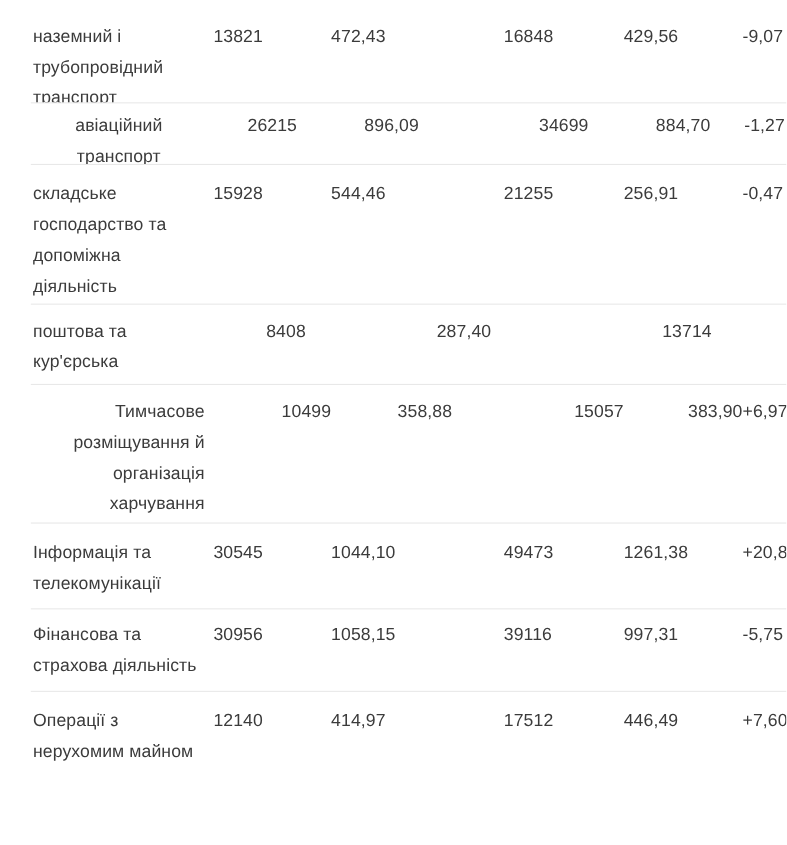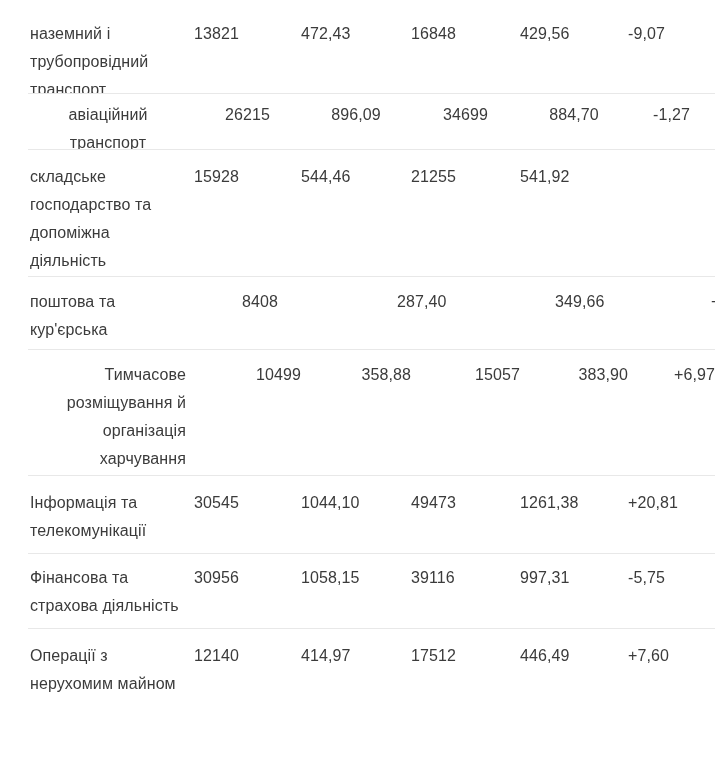--- a/index.html
+++ b/index.html
@@ -44,21 +44,21 @@
     flex: 0 0 auto;
   }
   .c0 {
     width: 166px;
     padding-left: 2px;
     padding-right: 8px;
     white-space: pre-line;
   }
   .c1 { width: 107px; }
   .c2 { width: 110px; }
-  .c3 { width: 109px; }
+  .c3 { width: 109px; margin-left: 47px; }
   .c4 { width: 108px; }
   .c5 { flex: 1 1 auto; }
 </style>
 </head>
 <body>
 
 <div class="table-wrap">
 
     <div class="row r0">
       <div class="cell c0">наземний і
@@ -82,28 +82,30 @@
     </div>
 
     <div class="row r3">
       <div class="cell c0">складське
 господарство та
 допоміжна діяльність
 у сфері транспорту</div>
       <div class="cell c1">15928</div>
       <div class="cell c2">544,46</div>
       <div class="cell c3">21255</div>
-      <div class="cell c4">541,92</div>
+      <div class="cell c4">256,91</div>
+      <div class="cell c5">-0,47</div>
     </div>
 
     <div class="row r4">
       <div class="cell c0">поштова та
 кур'єрська діяльність</div>
       <div class="cell c1">8408</div>
       <div class="cell c2">287,40</div>
+      <div class="cell c3">13714</div>
       <div class="cell c4">349,66</div>
       <div class="cell c5">+31,50</div>
     </div>
 
     <div class="row r5">
       <div class="cell c0">Тимчасове
 розміщування й
 організація
 харчування</div>
       <div class="cell c1">10499</div>

